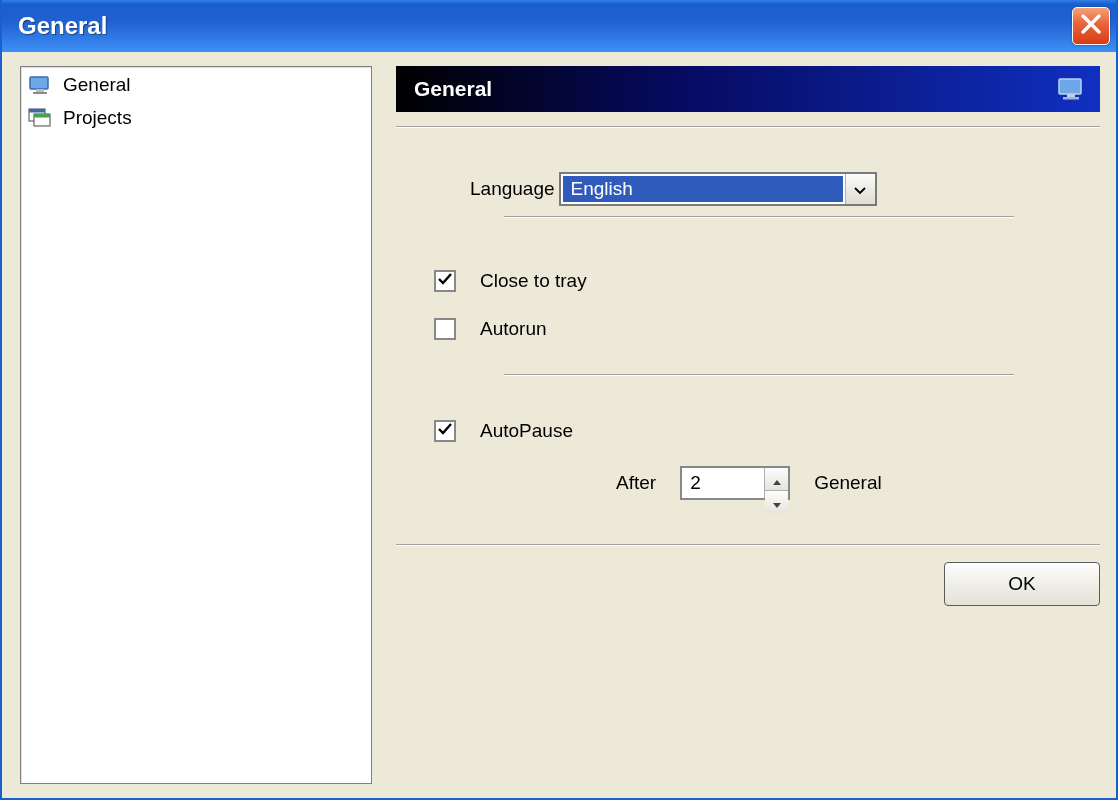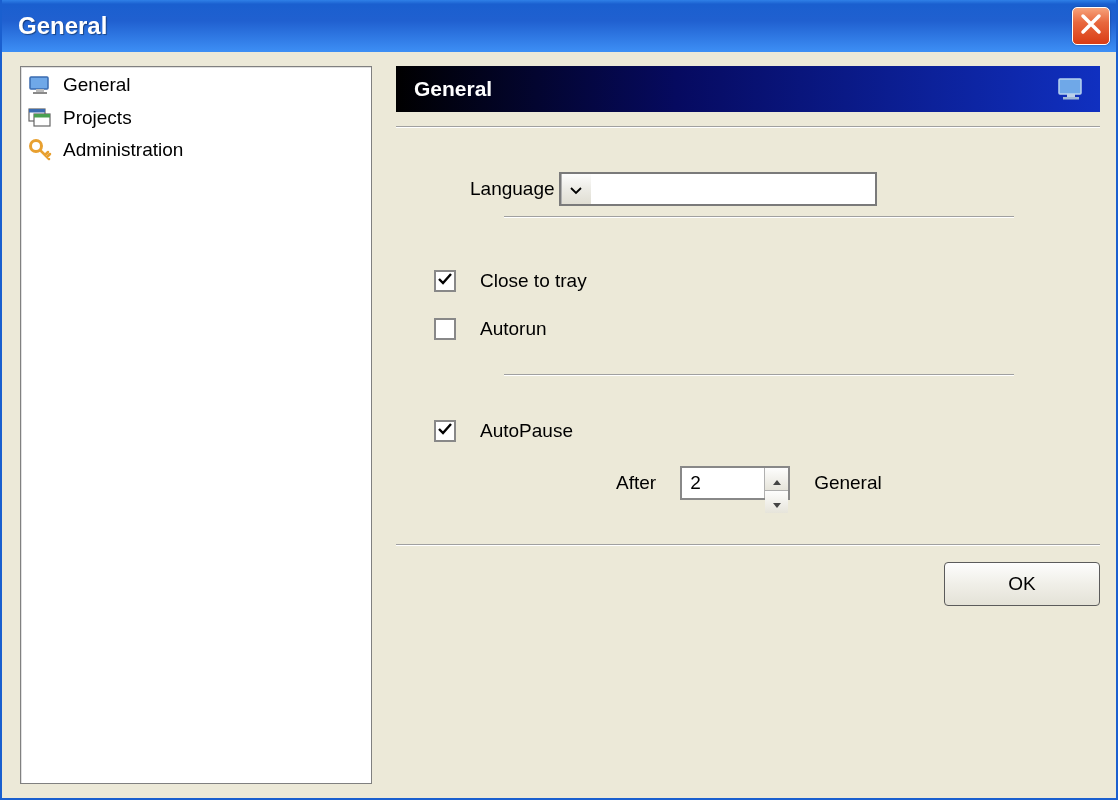--- a/index.html
+++ b/index.html
@@ -271,49 +271,41 @@
         <span class="sidebar-icon">
           <svg viewBox="0 0 26 26">
               <rect x="2" y="4" width="16" height="12" fill="#fff" stroke="#666" stroke-width="1.2"></rect>
               <rect x="2" y="4" width="16" height="3.5" fill="#3a6bb0"></rect>
               <rect x="7" y="9" width="16" height="12" fill="#fff" stroke="#666" stroke-width="1.2"></rect>
               <rect x="7" y="9" width="16" height="3.5" fill="#4aa050"></rect>
             </svg>
         </span>
         <span>Projects</span>
       </div>
-      <div class="sidebar-item">
-        <span class="sidebar-icon">
-          <svg viewBox="0 0 26 26">
-              <circle cx="9" cy="9" r="5.5" fill="none" stroke="#e8a030" stroke-width="3"></circle>
-              <path d="M13 13 L22 22 M18 18 L21 15 M20 20 L23 17" stroke="#e8a030" stroke-width="2.5" stroke-linecap="round"></path>
-            </svg>
-        </span>
-        <span>Administration</span>
-      </div>
     </div>
 
     <div class="main">
       <div class="section-header">
         <span>General</span>
         <span class="spacer"></span>
         <span class="header-icon">
           <svg viewBox="0 0 30 28">
               <rect x="3" y="4" width="22" height="15" rx="1" fill="#6fa8e8" stroke="#b8d2f0" stroke-width="1.5"></rect>
               <rect x="11" y="19" width="8" height="3" fill="#bcd0e8"></rect>
               <rect x="7" y="22" width="16" height="2.5" fill="#9fb8d8"></rect>
             </svg>
         </span>
       </div>
 
       <div class="divider-line"></div>
 
       <div class="row language-row">
         <span class="label">Language</span>
         <div class="lang-dropdown">
+          <div class="lang-selected">English</div>
           <div class="lang-arrow-btn">
             <span>
               <svg viewBox="0 0 12 8">
                   <path d="M1 1 L6 6 L11 1" fill="none" stroke="#000" stroke-width="1.8"></path>
                 </svg>
             </span>
           </div>
         </div>
       </div>
 

